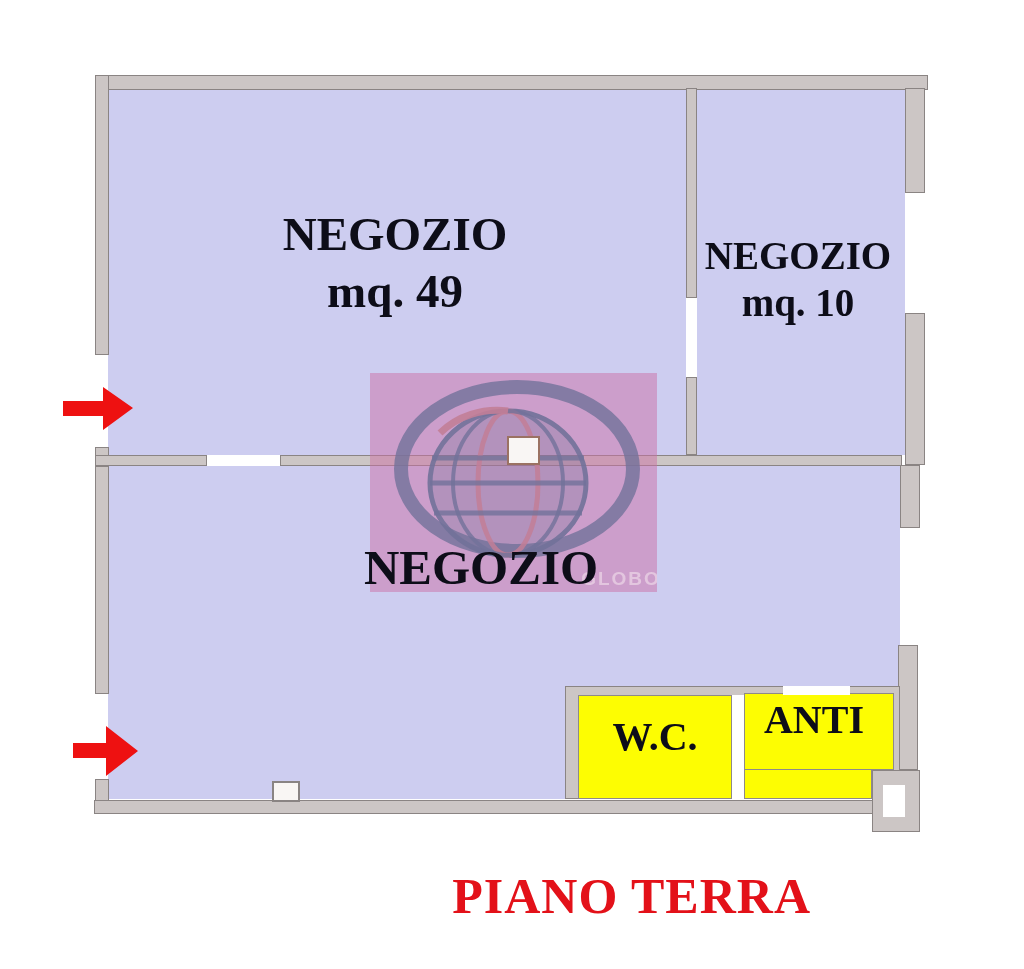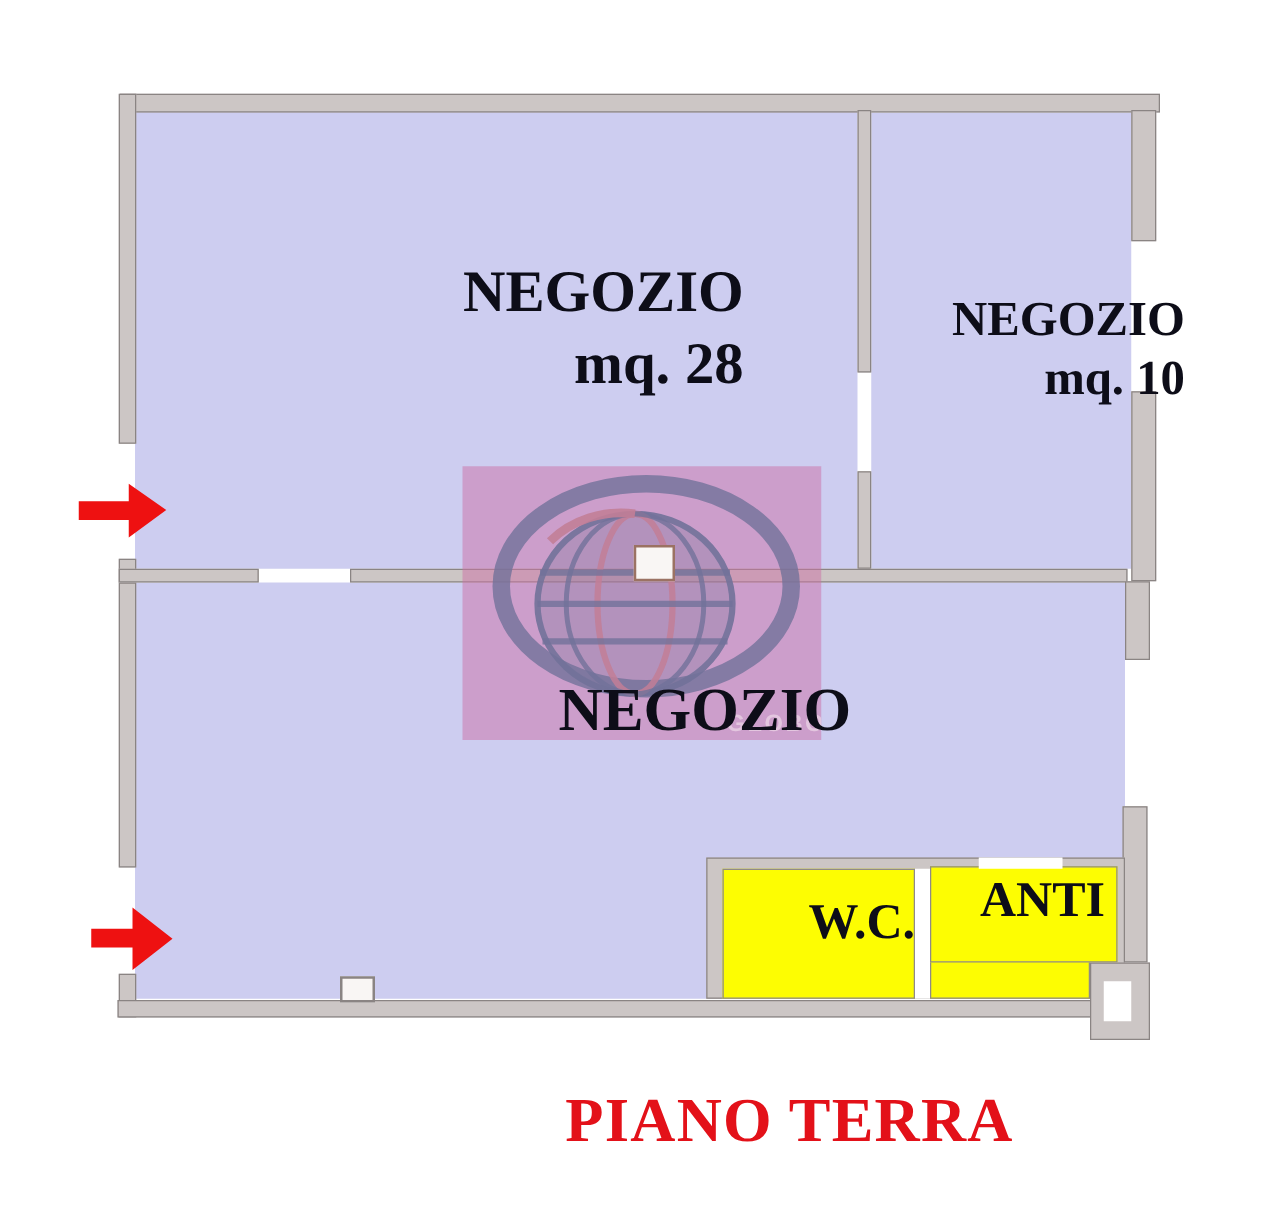--- a/index.html
+++ b/index.html
@@ -10,21 +10,21 @@
     --watermark-accent:#c27e97; --watermark-text:#e3c6df; --door-edge:#9b7263;
   }
   html,body{margin:0;padding:0;background:#ffffff;}
   #plan{position:relative;width:1024px;height:969px;background:#ffffff;overflow:hidden;
         font-family:"Liberation Serif","DejaVu Serif",serif;}
   .room{position:absolute;background:var(--room-fill);}
   .service{position:absolute;background:var(--service-fill);border:1px solid #8f8a88;box-sizing:border-box;}
   .wall{position:absolute;background:var(--wall-fill);border:1px solid var(--wall-edge);box-sizing:border-box;}
   .gapwhite{position:absolute;background:#ffffff;}
   .door{position:absolute;background:#f9f6f4;border:2px solid var(--wall-edge);box-sizing:border-box;}
-  .label{position:absolute;text-align:right;font-weight:bold;color:var(--label-text);}
+  .label{position:absolute;text-align:center;font-weight:bold;color:var(--label-text);}
   .label .ln{display:block;}
   #watermark{position:absolute;left:370px;top:373px;width:287px;height:219px;
              background:var(--watermark-pink);}
   #title{position:absolute;left:211px;top:867px;width:600px;text-align:right;
          font-weight:bold;font-size:50px;letter-spacing:1px;color:var(--title-red);}
   svg{display:block;}
 </style>
 </head>
 <body>
 
@@ -70,21 +70,21 @@
       <path d="M 62,85 H 214 M 60,110 H 216 M 64,140 H 212" stroke="var(--watermark-ring)" stroke-width="5" opacity="0.8" fill="none"></path>
       <path d="M 70,60 A 78,72 0 0 1 138,38" stroke="var(--watermark-accent)" stroke-width="7" fill="none" opacity="0.9"></path>
       <text x="251" y="212" text-anchor="middle" font-family="Liberation Sans, sans-serif" font-weight="bold" font-size="19" letter-spacing="2" fill="var(--watermark-text)">GLOBO</text>
     </svg>
   </div>
 
   <div class="door" style="left:507px;top:436px;width:33px;height:29px;border-color:var(--door-edge);"></div>
 
   <div class="label" style="left:195px;top:206px;width:400px;font-size:47px;line-height:57px;">
     <span class="ln">NEGOZIO</span>
-    <span class="ln">mq. 28</span>
+    <span class="ln">mq. 49</span>
   </div>
   <div class="label" style="left:648px;top:232px;width:300px;font-size:39px;line-height:47px;">
     <span class="ln">NEGOZIO</span>
     <span class="ln">mq. 10</span>
   </div>
   <div class="label" style="left:281px;top:538px;width:400px;font-size:49px;line-height:60px;">
     <span class="ln">NEGOZIO</span>
   </div>
   <div class="label" style="left:578px;top:714px;width:154px;font-size:40px;line-height:46px;">W.C.</div>
   <div class="label" style="left:744px;top:697px;width:140px;font-size:40px;line-height:46px;">ANTI</div>

